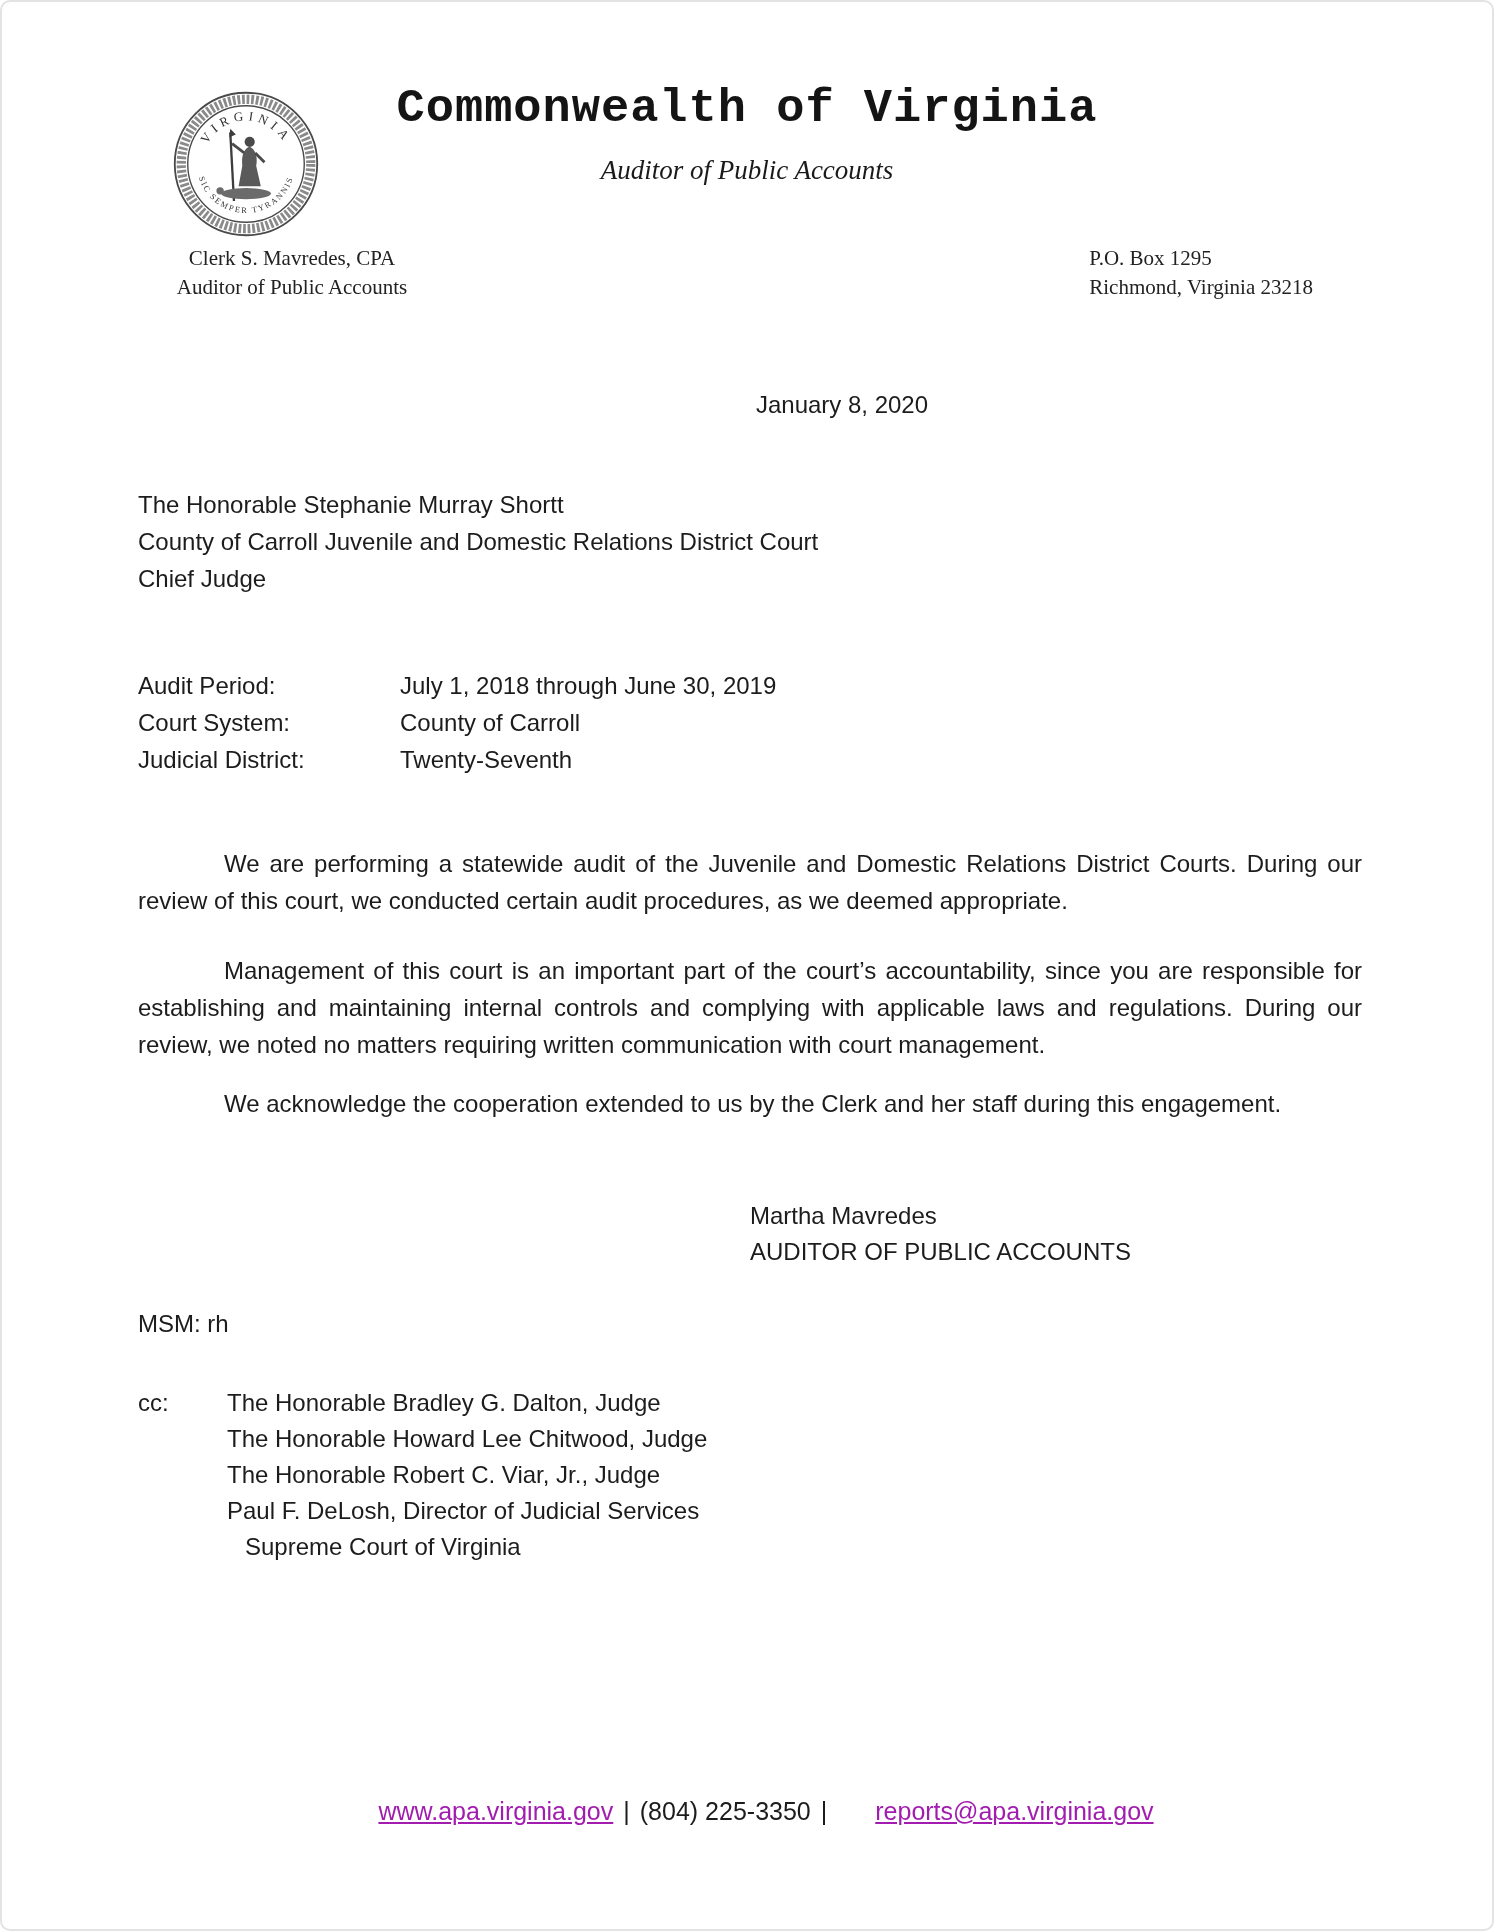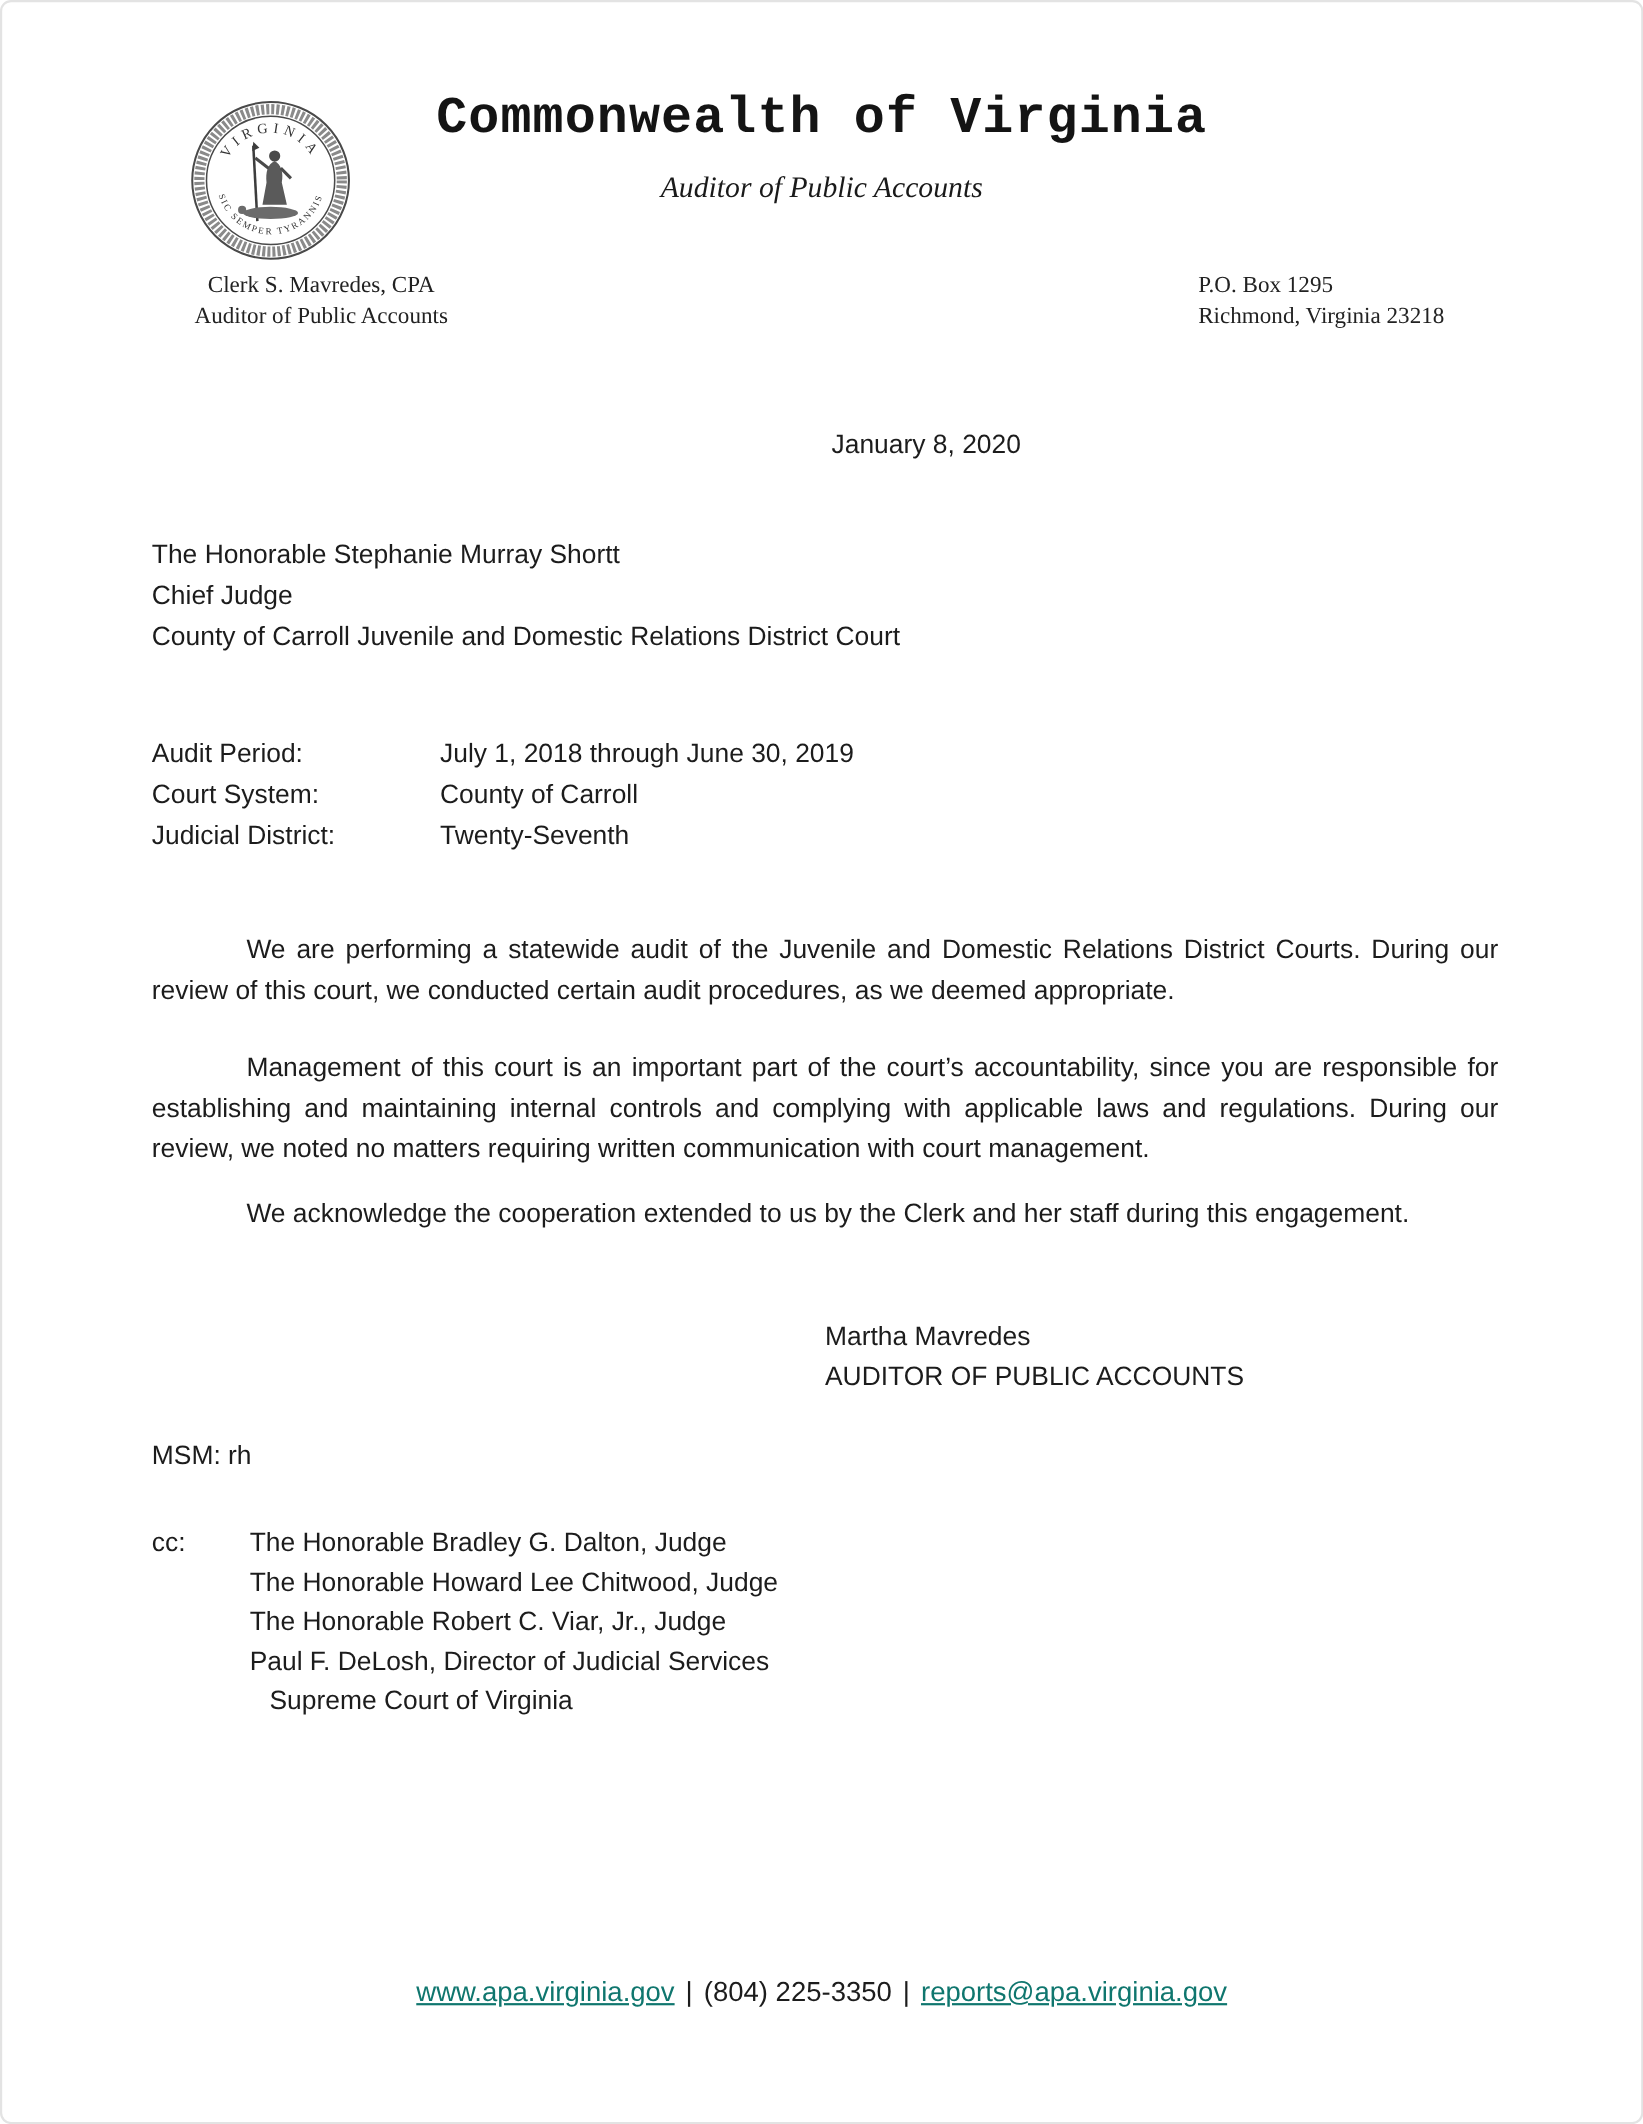--- a/index.html
+++ b/index.html
@@ -57,21 +57,21 @@
   .signature{margin-top:76px;margin-left:612px;line-height:36px;}
   .reference{margin-top:39px;line-height:30px;}
   .cc{margin-top:46px;display:flex;}
   .cc-label{width:89px;flex:none;line-height:36px;}
   .cc-items{line-height:36px;}
   .cc-sub{padding-left:18px;}
   .footer{
     position:absolute;left:0;top:1795px;width:100%;
     text-align:center;font-size:25px;color:#1c1c1c;
   }
-  .link{color:#0f766e;text-decoration:underline;cursor:pointer;}
+  .link{color:#a21caf;text-decoration:underline;cursor:pointer;margin-left:38px;}
   .sep{padding:0 10px;}
 </style>
 </head>
 <body>
 
 <div class="page">
 
   <div class="header">
 
     <svg class="seal" width="148" height="148" viewBox="0 0 160 160">
@@ -115,22 +115,22 @@
       <div>Richmond, Virginia 23218</div>
     </div>
   </div>
 
   <div class="content">
 
     <div class="date-line">January 8, 2020</div>
 
     <div class="recipient">
       <div>The Honorable Stephanie Murray Shortt</div>
+      <div>County of Carroll Juvenile and Domestic Relations District Court</div>
       <div>Chief Judge</div>
-      <div>County of Carroll Juvenile and Domestic Relations District Court</div>
     </div>
 
     <div class="details">
       <div class="detail-row">
         <div class="detail-label">Audit Period:</div>
         <div>July 1, 2018 through June 30, 2019</div>
       </div>
       <div class="detail-row">
         <div class="detail-label">Court System:</div>
         <div>County of Carroll</div>

